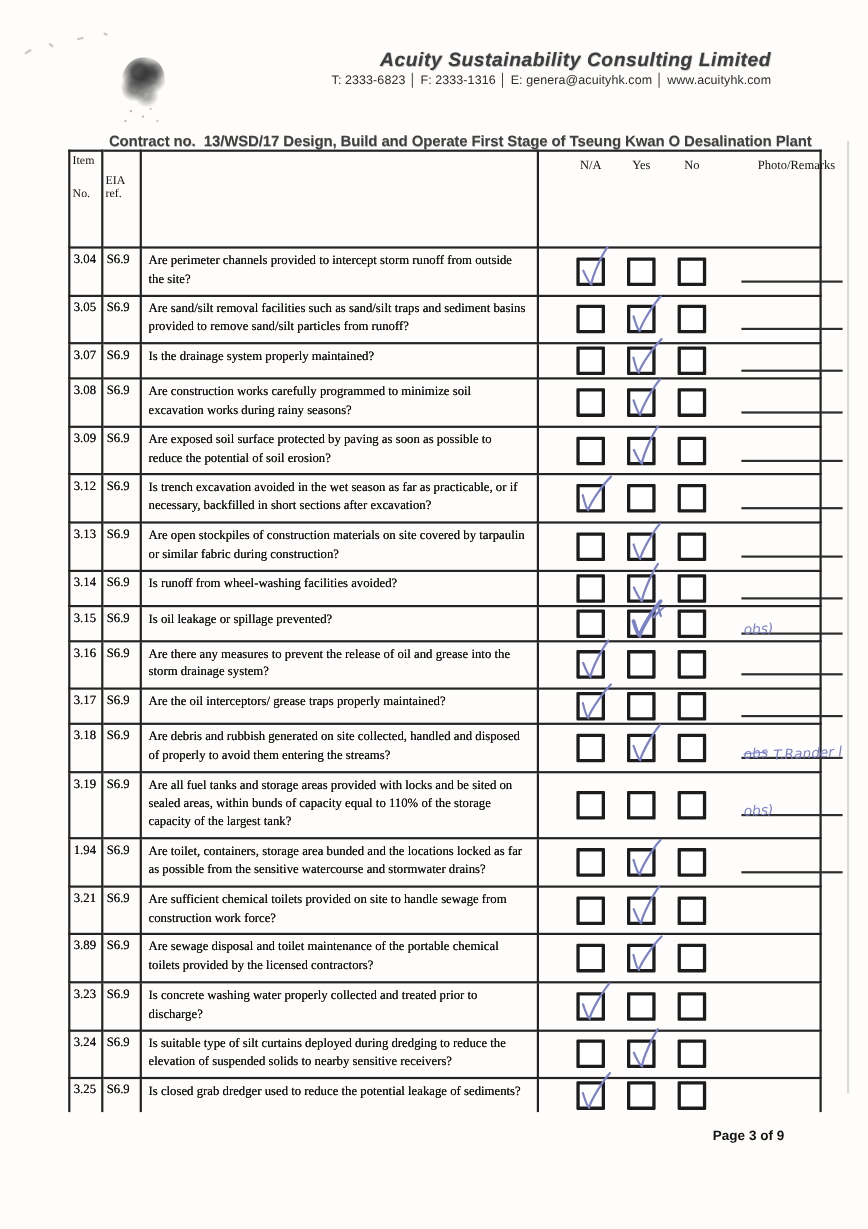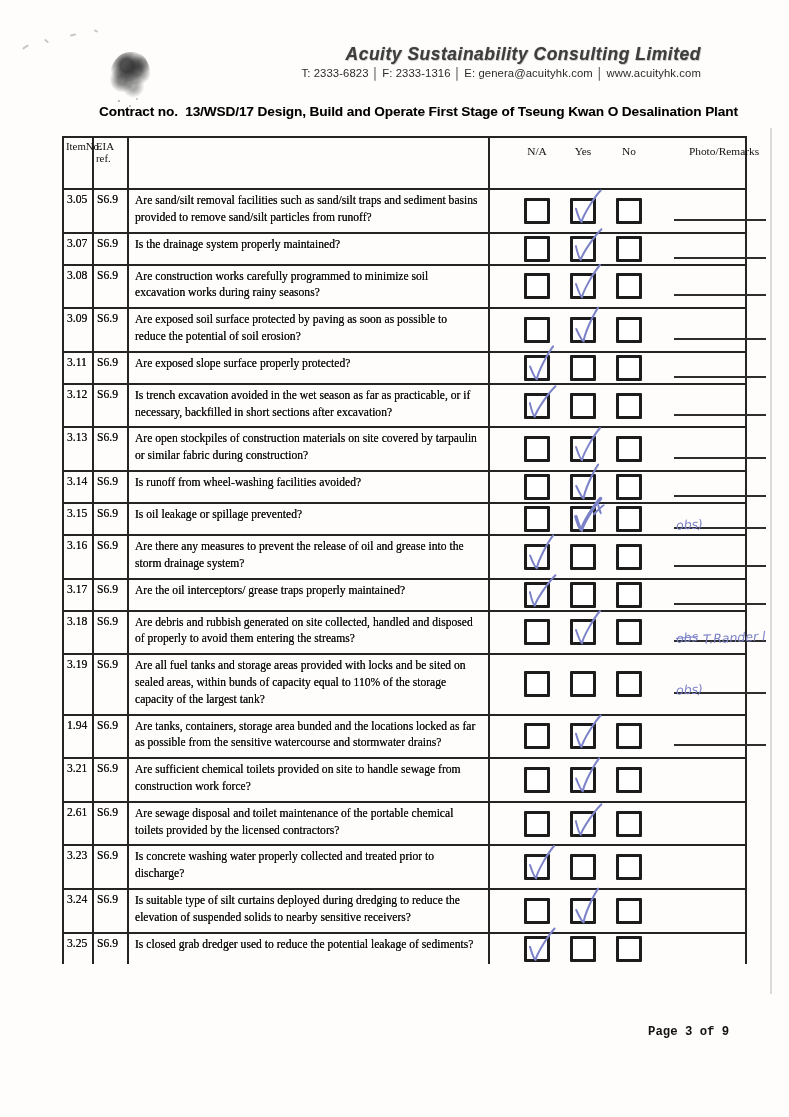--- a/index.html
+++ b/index.html
@@ -38,41 +38,41 @@
     font-family:"Liberation Sans", sans-serif; }
   .company-name {
     font-weight:bold; font-size:17.5px; color:#3e3e3e; letter-spacing:.5px;
     text-shadow: 0 0 1px rgba(70,70,70,.55), .7px .7px 0 rgba(110,110,110,.3);
     font-style: italic;
   }
   .company-address { margin-top:4px; font-size:11.3px; color:#2b2b2b; letter-spacing:.1px; }
   .company-contact { margin-top:2px; font-size:11.3px; color:#2b2b2b; letter-spacing:.1px; }
 
   .contract-title {
-    position:absolute; left:99px; top:104px; white-space:pre;
+    position:absolute; left:99px; top:121px; white-space:pre;
     font-family:"Liberation Sans", sans-serif; font-weight:bold;
-    font-size:13.6px; color:#000000; letter-spacing:-.1px;
+    font-size:13.6px; color:#404040; letter-spacing:-.1px;
     text-shadow:.3px .3px 0 rgba(0,0,0,.25);
   }
 
   
   table.checklist {
     position:absolute; left:62px; top:136px; width:683px;
     border-collapse:collapse; table-layout:fixed;
   }
   .checklist th, .checklist td {
     border:2px solid var(--tb); padding:0; vertical-align:top;
     font-family:"Liberation Serif", serif; color:#101010;
   }
   .checklist tr:last-child td { border-bottom:0;font-family:Liberation Serif, serif; }
 
   thead th { height:46px; font-weight:normal; text-align:left; }
   th.h-item { font-size:10.8px; }
-  th.h-item .stack { display:flex; justify-content:space-between; height:42px; padding:2px 2px; }
-  th.h-eia { font-size:10.8px; padding:2px 2px; vertical-align:top; }
+  th.h-item .stack { display:flex; flex-direction:column; justify-content:space-between; height:42px; padding:2px 2px; }
+  th.h-eia { font-size:10.8px; padding:20px 2px; vertical-align:top; }
   th.h-ans { vertical-align:top; }
   .ans-head { display:flex; align-items:center; padding:7px 0 0 34px; font-size:11.4px; }
   .ans-head .bl { width:26px; margin-right:20px; text-align:center; flex:none; }
   .ans-head .rl { margin-left:10px; width:104px; text-align:center; flex:none; white-space:nowrap; }
 
   td.c-item, td.c-eia { padding:3px 2px 0 3px; font-size:11.6px; text-shadow:0 0 .3px #222; }
   td.c-q { padding:3px 8px 5px 6px; font-size:11.6px; line-height:1.45; text-shadow:0 0 .3px #222; }
   td.c-ans { vertical-align:middle; }
   tbody tr { height:31px; }
 
@@ -93,21 +93,21 @@
     align-self:flex-end; margin-bottom:5px; border-bottom:2px solid #2e2e2e; }
   .remark.noline { border-bottom:none; }
   .remark-text { position:absolute; left:2px; bottom:-6px; white-space:nowrap; }
   .hand { font-family:"DejaVu Sans", sans-serif; font-style:italic; font-size:12.5px;
     color:var(--ink); display:inline-block; transform:rotate(-3deg); }
   .remark-text .strike { text-decoration:line-through; margin-right:5px; transform:rotate(-5deg); }
 
   .scan-edge { position:absolute; left:770px; top:128px; width:2px; height:866px; background:#dadad6; }
 
   .page-number { position:absolute; left:648px; top:1025px;
-    font-family:Liberation Mono, monospace; font-weight:bold; font-size:12.3px; color:#121212; }
+    font-family:Liberation Sans, sans-serif; font-weight:bold; font-size:12.3px; color:#121212; }
 </style>
 </head>
 <body>
 
 <div class="page">
 
   <div class="pencil-marks">
       <i></i>
       <i></i>
       <i></i>
@@ -145,20 +145,40 @@
           <div class="ans-head">
             <span class="bl">N/A</span>
             <span class="bl">Yes</span>
             <span class="bl">No</span>
             <span class="rl">Photo/Remarks</span>
           </div>
         </th>
       </tr>
     </thead>
     <tbody>
+  <tr class="row">
+    <td class="c-item">3.04</td>
+    <td class="c-eia">S6.9</td>
+    <td class="c-q">Are perimeter channels provided to intercept storm runoff from outside the site?</td>
+    <td class="c-ans">
+      <div class="boxes">
+        <span class="box checked">
+                <svg class="tick" viewBox="0 0 34 40" style="transform: rotate(-6deg);">
+                  <path d="M7 22 C9 28, 11 34, 13 35 C15 27, 25 10, 31 3"></path>
+                </svg>
+              </span>
+        <span class="box"></span>
+        <span class="box"></span>
+
+        <div class="remark">
+          <span class="remark-text"></span>
+        </div>
+      </div>
+    </td>
+  </tr>
 
   <tr class="row">
     <td class="c-item">3.05</td>
     <td class="c-eia">S6.9</td>
     <td class="c-q">Are sand/silt removal facilities such as sand/silt traps and sediment basins provided to remove sand/silt particles from runoff?</td>
     <td class="c-ans">
       <div class="boxes">
         <span class="box"></span>
         <span class="box checked">
                 <svg class="tick" viewBox="0 0 34 40" style="transform: rotate(2deg);">
@@ -232,40 +252,20 @@
         <span class="box"></span>
 
         <div class="remark">
           <span class="remark-text"></span>
         </div>
       </div>
     </td>
   </tr>
 
 
-  <tr class="row">
-    <td class="c-item">3.11</td>
-    <td class="c-eia">S6.9</td>
-    <td class="c-q">Are exposed slope surface properly protected?</td>
-    <td class="c-ans">
-      <div class="boxes">
-        <span class="box checked">
-                <svg class="tick" viewBox="0 0 34 40" style="transform: rotate(-3deg);">
-                  <path d="M7 22 C9 28, 11 34, 13 35 C15 27, 25 10, 31 3"></path>
-                </svg>
-              </span>
-        <span class="box"></span>
-        <span class="box"></span>
-
-        <div class="remark">
-          <span class="remark-text"></span>
-        </div>
-      </div>
-    </td>
-  </tr>
 
   <tr class="row">
     <td class="c-item">3.12</td>
     <td class="c-eia">S6.9</td>
     <td class="c-q">Is trench excavation avoided in the wet season as far as practicable, or if necessary, backfilled in short sections after excavation?</td>
     <td class="c-ans">
       <div class="boxes">
         <span class="box checked">
                 <svg class="tick" viewBox="0 0 34 40" style="transform: rotate(5deg);">
                   <path d="M7 22 C9 28, 11 34, 13 35 C15 27, 25 10, 31 3"></path>
@@ -420,21 +420,21 @@
         <div class="remark">
           <span class="remark-text"><span class="hand">obs)</span></span>
         </div>
       </div>
     </td>
   </tr>
 
   <tr class="row">
     <td class="c-item">1.94</td>
     <td class="c-eia">S6.9</td>
-    <td class="c-q">Are tanks, containers, storage area bunded and the locations locked as far as possible from the sensitive watercourse and stormwater drains?</td>
+    <td class="c-q">Are toilet, containers, storage area bunded and the locations locked as far as possible from the sensitive watercourse and stormwater drains?</td>
     <td class="c-ans">
       <div class="boxes">
         <span class="box"></span>
         <span class="box checked">
                 <svg class="tick" viewBox="0 0 34 40" style="transform: rotate(2deg);">
                   <path d="M7 22 C9 28, 11 34, 13 35 C15 27, 25 10, 31 3"></path>
                 </svg>
               </span>
         <span class="box"></span>
 
@@ -460,21 +460,21 @@
         <span class="box"></span>
 
         <div class="remark noline">
           <span class="remark-text"></span>
         </div>
       </div>
     </td>
   </tr>
 
   <tr class="row">
-    <td class="c-item">2.61</td>
+    <td class="c-item">3.89</td>
     <td class="c-eia">S6.9</td>
     <td class="c-q">Are sewage disposal and toilet maintenance of the portable chemical toilets provided by the licensed contractors?</td>
     <td class="c-ans">
       <div class="boxes">
         <span class="box"></span>
         <span class="box checked">
                 <svg class="tick" viewBox="0 0 34 40" style="transform: rotate(5deg);">
                   <path d="M7 22 C9 28, 11 34, 13 35 C15 27, 25 10, 31 3"></path>
                 </svg>
               </span>

